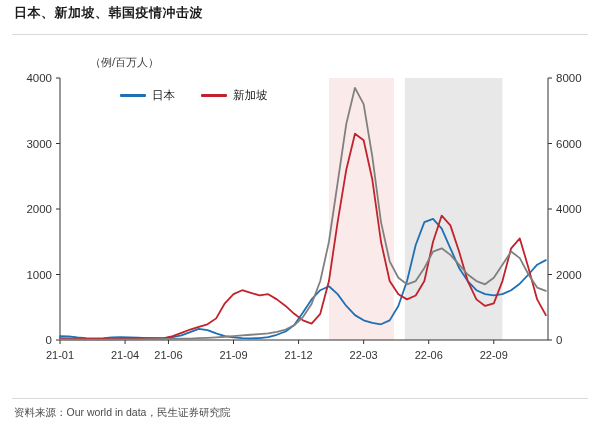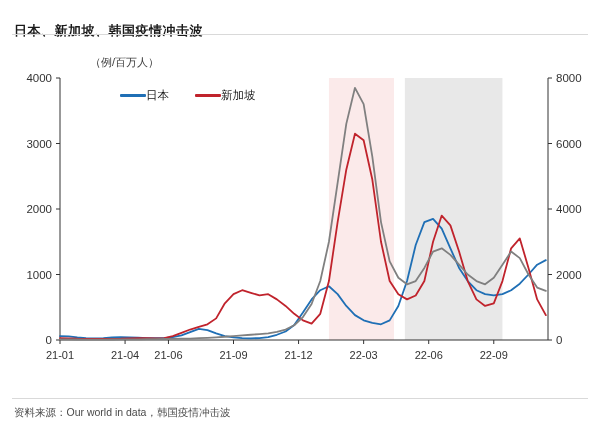--- a/index.html
+++ b/index.html
@@ -5,21 +5,21 @@
   html,body{margin:0;padding:0;}
   body{
     width:600px;height:436px;
     background:#ffffff;
     font-family:"Liberation Sans","DejaVu Sans",sans-serif;
     color:#231f20;
     overflow:hidden;
     position:relative;
   }
   .title{
-    position:absolute;left:14px;top:22px;
+    position:absolute;left:14px;top:4px;
     font-size:13px;font-weight:bold;color:#1a1a1a;
     letter-spacing:0.5px;
   }
   .title-rule{
     position:absolute;left:12px;top:34px;width:576px;height:1px;background:#d9d9d9;
   }
   .unit{
     position:absolute;left:66px;top:55px;
     font-size:11px;color:#3c3c3c;margin-left:24px;
   }
@@ -31,21 +31,21 @@
   }
   .source{
     position:absolute;left:14px;top:406px;
     font-size:10.5px;color:#4a4a4a;
   }
   .legend{
     position:absolute;top:88px;left:120px;
     display:flex;align-items:center;gap:26px;
     font-size:11.5px;color:#1a1a1a;
   }
-  .legend-item{display:flex;align-items:center;}
+  .legend-item{display:flex;align-items:center;gap:6px;}
   .legend-swatch{display:block;width:26px;height:3px;border-radius:1px;}
   svg{display:block;}
 </style>
 </head>
 <body>
 
 <div class="title">日本、新加坡、韩国疫情冲击波</div>
 <div class="title-rule"></div>
 
 <div class="unit">（例/百万人）</div>
@@ -104,13 +104,13 @@
     <span class="legend-swatch" id="sw0" style="background: rgb(31, 111, 181);"></span>
     <span>日本</span>
   </div>
   <div class="legend-item">
     <span class="legend-swatch" id="sw1" style="background: rgb(192, 35, 44);"></span>
     <span>新加坡</span>
   </div>
 </div>
 
 <div class="source-rule"></div>
-<div class="source">资料来源：Our world in data，韩国疫情冲击波</div>
+<div class="source">资料来源：Our world in data，民生证券研究院</div>
 
 </body></html>

